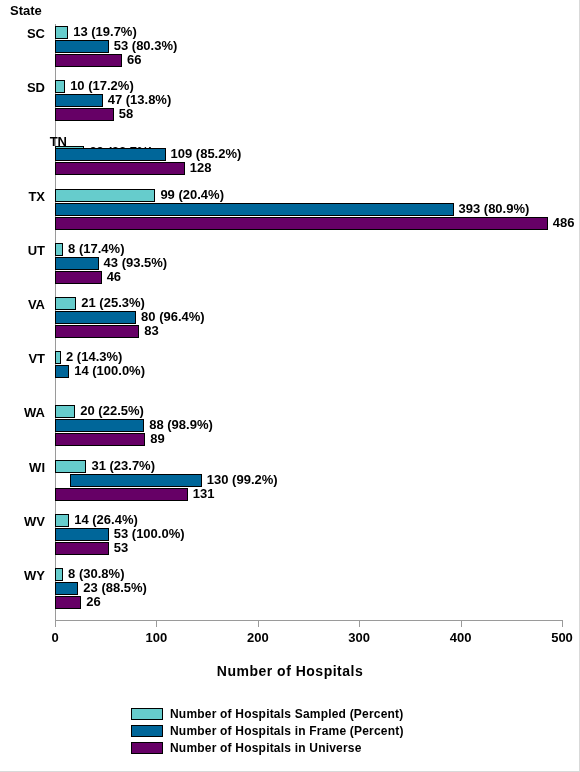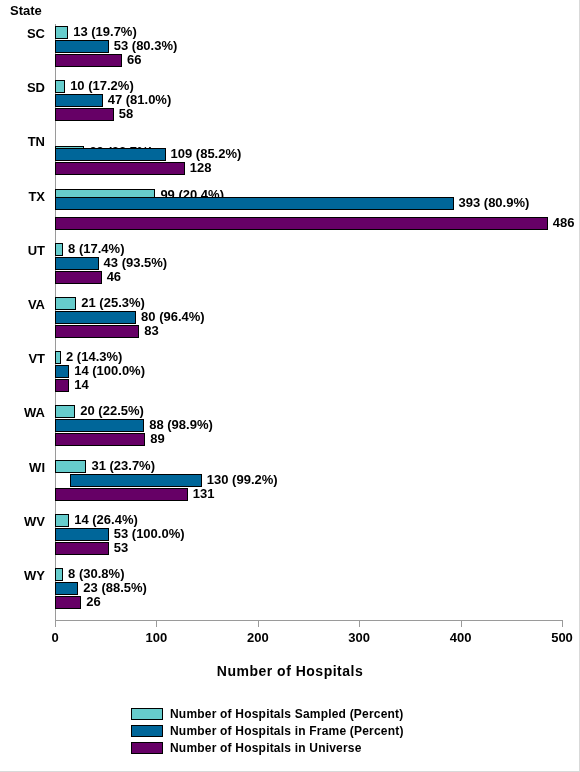--- a/index.html
+++ b/index.html
@@ -191,49 +191,49 @@
           </div>
         </div>
         <div class="group" style="top: 80.2px; height: 41px;">
           <div class="state-label" style="top: 1px;">SD</div>
           <div class="bar-row" style="top: 0px; width: 525px;">
             <div class="bar bar-sampled" style="width: 10.14px;"></div>
             <div class="bar-label" style="left: 15.14px;">10  (17.2%)</div>
           </div>
           <div class="bar-row" style="top: 14px; width: 525px;">
             <div class="bar bar-frame" style="width: 47.658px;"></div>
-            <div class="bar-label" style="left: 52.658px;">47  (81.0%)</div>
+            <div class="bar-label" style="left: 52.658px;">47  (13.8%)</div>
           </div>
           <div class="bar-row" style="top: 28px; width: 525px;">
             <div class="bar bar-universe" style="width: 58.812px;"></div>
             <div class="bar-label" style="left: 63.812px;">58</div>
           </div>
         </div>
         <div class="group" style="top: 134.4px; height: 41px;">
-          <div class="state-label" style="top: 1px;">TN</div>
+          <div class="state-label" style="top: 1px; padding-left: 22px;">TN</div>
           <div class="bar-row" style="top: 12px; width: 525px;">
             <div class="bar bar-sampled" style="width: 29.406px;"></div>
             <div class="bar-label" style="left: 34.406px;">29  (22.7%)</div>
           </div>
           <div class="bar-row" style="top: 14px; width: 525px;">
             <div class="bar bar-frame" style="width: 110.526px;"></div>
             <div class="bar-label" style="left: 115.526px;">109  (85.2%)</div>
           </div>
           <div class="bar-row" style="top: 28px; width: 525px;">
             <div class="bar bar-universe" style="width: 129.792px;"></div>
             <div class="bar-label" style="left: 134.792px;">128</div>
           </div>
         </div>
         <div class="group" style="top: 188.6px; height: 41px;">
           <div class="state-label" style="top: 1px;">TX</div>
           <div class="bar-row" style="top: 0px; width: 525px;">
             <div class="bar bar-sampled" style="width: 100.386px;"></div>
             <div class="bar-label" style="left: 105.386px;">99  (20.4%)</div>
           </div>
-          <div class="bar-row" style="top: 8px; width: 421px;">
+          <div class="bar-row" style="top: 14px; width: 421px;">
             <div class="bar bar-frame" style="width: 398.502px;"></div>
             <div class="bar-label" style="left: 403.502px;">393  (80.9%)</div>
           </div>
           <div class="bar-row" style="top: 28px; width: 456px;">
             <div class="bar bar-universe" style="width: 492.804px;"></div>
             <div class="bar-label" style="left: 497.804px;">486</div>
           </div>
         </div>
         <div class="group" style="top: 242.8px; height: 41px;">
           <div class="state-label" style="top: 1px;">UT</div>
@@ -267,24 +267,20 @@
         </div>
         <div class="group" style="top: 351.2px; height: 41px;">
           <div class="state-label" style="top: 1px;">VT</div>
           <div class="bar-row" style="top: 0px; width: 525px;">
             <div class="bar bar-sampled" style="width: 6px;"></div>
             <div class="bar-label" style="left: 11px;">2  (14.3%)</div>
           </div>
           <div class="bar-row" style="top: 14px; width: 525px;">
             <div class="bar bar-frame" style="width: 14.196px;"></div>
             <div class="bar-label" style="left: 19.196px;">14  (100.0%)</div>
-          </div>
-          <div class="bar-row" style="top: 28px; width: 525px;">
-            <div class="bar bar-universe" style="width: 14.196px;"></div>
-            <div class="bar-label" style="left: 19.196px;">14</div>
           </div>
         </div>
         <div class="group" style="top: 405.4px; height: 41px;">
           <div class="state-label" style="top: 1px;">WA</div>
           <div class="bar-row" style="top: 0px; width: 525px;">
             <div class="bar bar-sampled" style="width: 20.28px;"></div>
             <div class="bar-label" style="left: 25.28px;">20  (22.5%)</div>
           </div>
           <div class="bar-row" style="top: 14px; width: 525px;">
             <div class="bar bar-frame" style="width: 89.232px;"></div>

